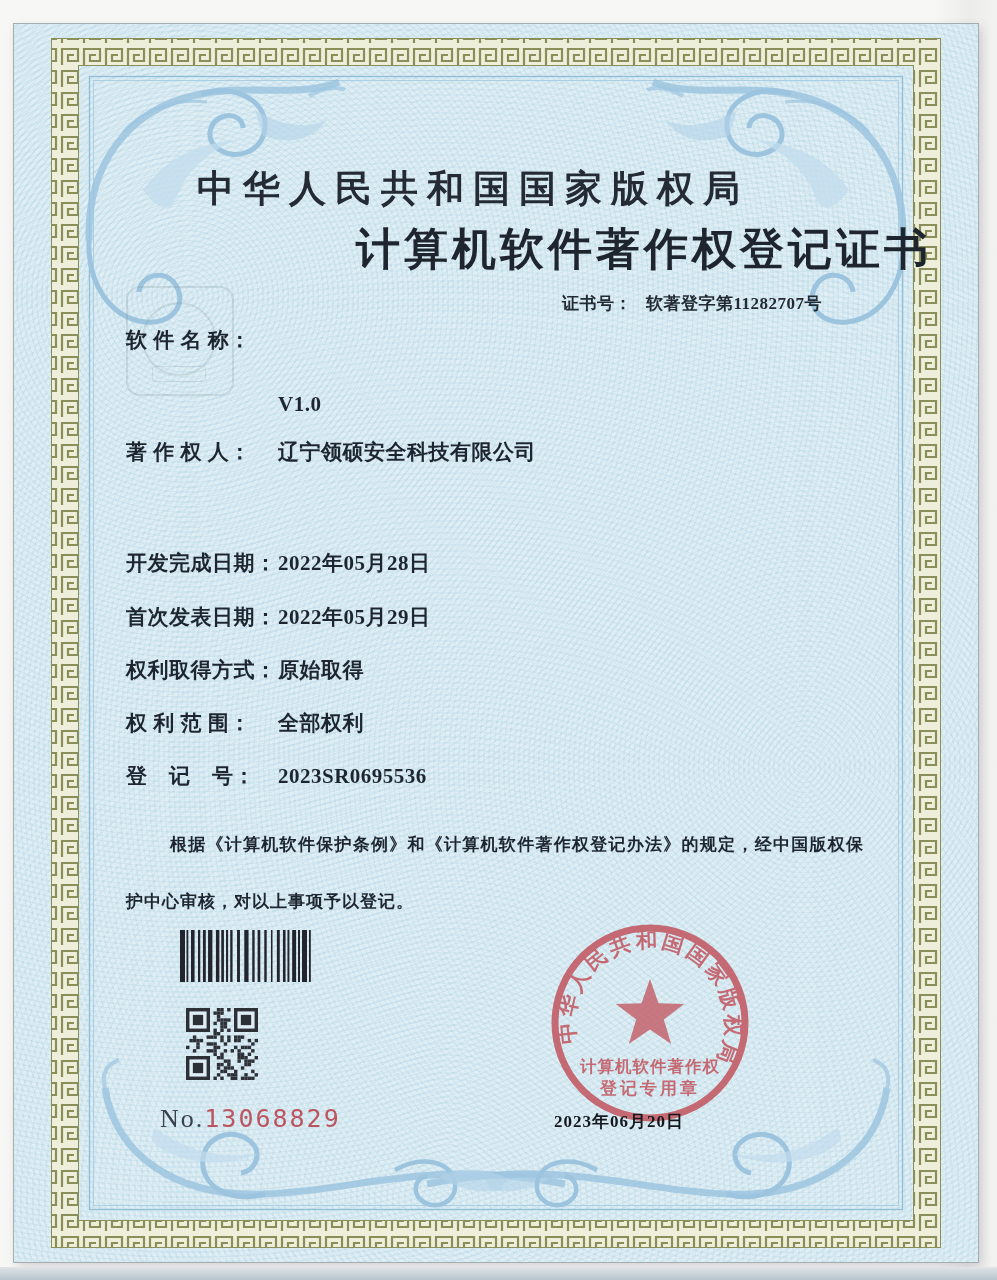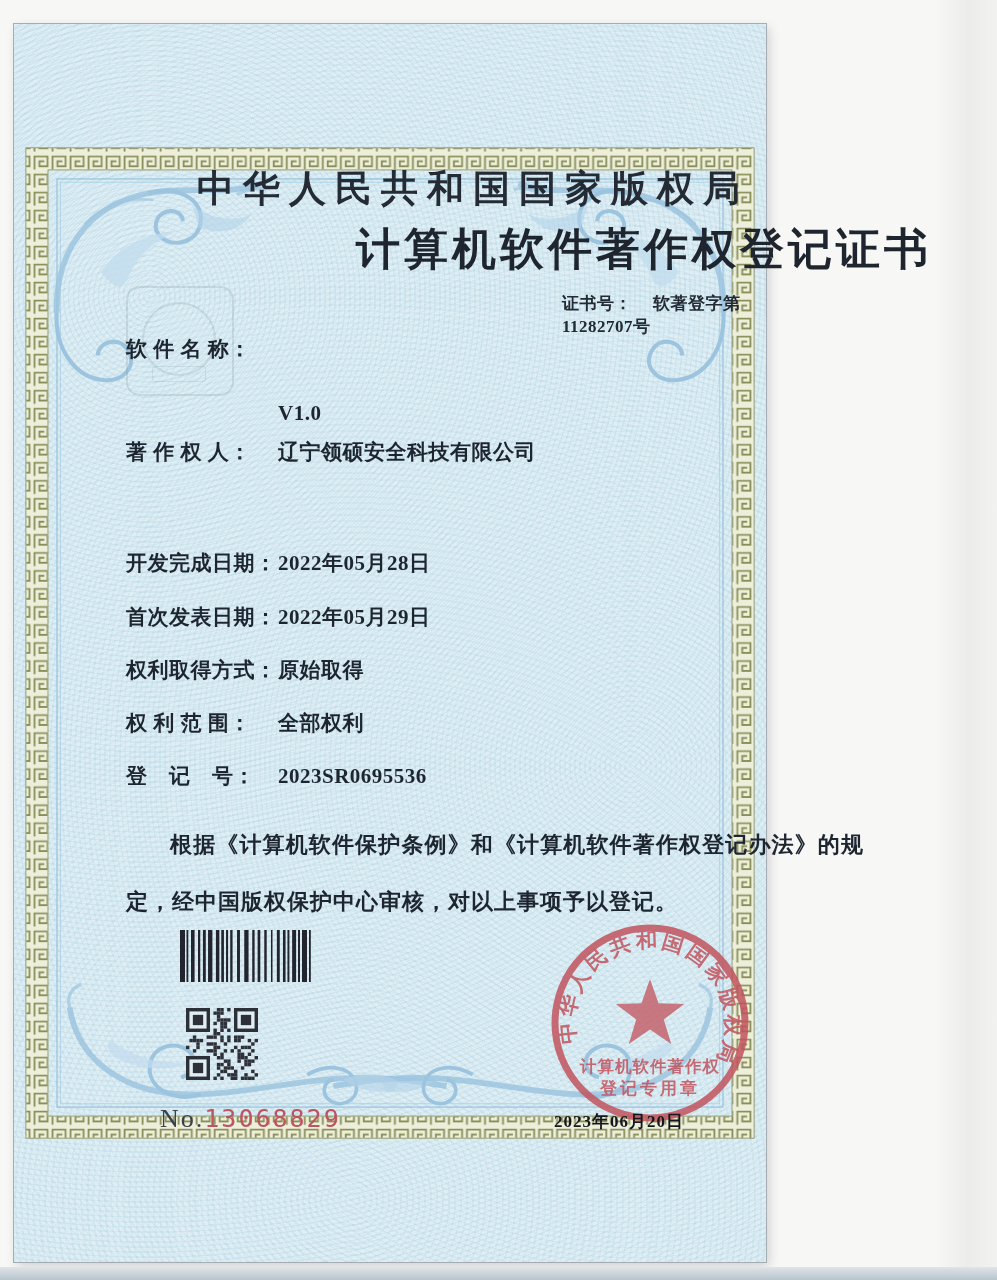--- a/index.html
+++ b/index.html
@@ -8,21 +8,21 @@
     background:#f7f7f5;
     font-family:"Liberation Serif","DejaVu Serif",serif;
   }
   
   .scan-right{position:absolute;top:0;right:0;width:62px;height:100%;
     background:linear-gradient(90deg,rgba(238,238,236,0) 0%,#ececea 55%,#f2f2f0 100%);}
   .scan-bottom{position:absolute;left:0;bottom:0;width:100%;height:13px;
     background:linear-gradient(#dfe4e7,#b7c4cc);}
   
   .paper{
-    position:absolute;left:14px;top:24px;width:752px;height:1238px;
+    position:absolute;left:14px;top:24px;width:964px;height:1238px;
     background:#dfeef4;
     box-shadow:0 0 0 1px #a6adb2, 3px 4px 10px rgba(60,70,80,.22);
   }
   .paper::before{ 
     content:"";position:absolute;inset:0;pointer-events:none;
     background:
       repeating-radial-gradient(circle at 18% 22%, rgba(120,180,205,.13) 0 1.5px, rgba(255,255,255,0) 1.5px 5px),
       repeating-radial-gradient(circle at 82% 60%, rgba(120,180,205,.10) 0 1.5px, rgba(255,255,255,0) 1.5px 5px),
       repeating-radial-gradient(circle at 45% 95%, rgba(120,180,205,.09) 0 2px, rgba(255,255,255,0) 2px 6px);
   }
@@ -34,28 +34,28 @@
     border:2px solid rgba(125,150,152,.40);border-radius:50%;}
   .emboss::before{content:"";position:absolute;left:24px;top:78px;width:52px;height:14px;
     border:1px solid rgba(125,150,152,.35);border-radius:3px;}
   
   .authority{position:absolute;left:0;top:140px;width:918px;text-align:center;
     font-size:37px;font-weight:bold;letter-spacing:9px;color:#242b35;}
   .cert-title{position:absolute;left:0;top:196px;width:918px;text-align:right;
     font-size:44px;font-weight:bold;letter-spacing:4px;color:#1e252e;}
   .cert-no{position:absolute;left:548px;top:268px;font-size:17px;font-weight:bold;
     color:#222a33;letter-spacing:.5px;}
-  .cert-no .v{margin-left:21px;}
+  .cert-no .v{margin-left:14px;}
   .field{position:absolute;left:112px;display:flex;font-weight:bold;
     font-size:21px;color:#1d2630;letter-spacing:.5px;line-height:32px;}
   .field .lbl{flex:0 0 152px;white-space:nowrap;}
   .field .val{white-space:pre-line;}
-  .f0{top:309px}.f1{top:412px}.f2{top:523px}.f3{top:577px}.f4{top:630px}.f5{top:683px}.f6{top:736px}
+  .f0{top:300px}.f1{top:412px}.f2{top:523px}.f3{top:577px}.f4{top:630px}.f5{top:683px}.f6{top:736px}
   .statement{position:absolute;left:112px;top:792px;width:738px;
-    font-size:22px;font-weight:bold;color:#1d2630;line-height:57px;
+    font-size:17px;font-weight:bold;color:#1d2630;line-height:57px;
     letter-spacing:1px;text-indent:44px;text-align:justify;}
   
   .barcode{position:absolute;left:166px;top:906px;}
   .qrcode{position:absolute;left:172px;top:984px;}
   .serial{position:absolute;left:146px;top:1080px;display:flex;align-items:baseline;}
   .serial .prefix{font-size:26px;color:#39424c;letter-spacing:2px;}
   .serial .num{font-family:"DejaVu Sans Mono","Liberation Mono",monospace;
     font-size:25px;color:#bb5560;letter-spacing:2px;}
   
   .seal{position:absolute;left:524px;top:887px;width:224px;height:224px;opacity:.85;}

